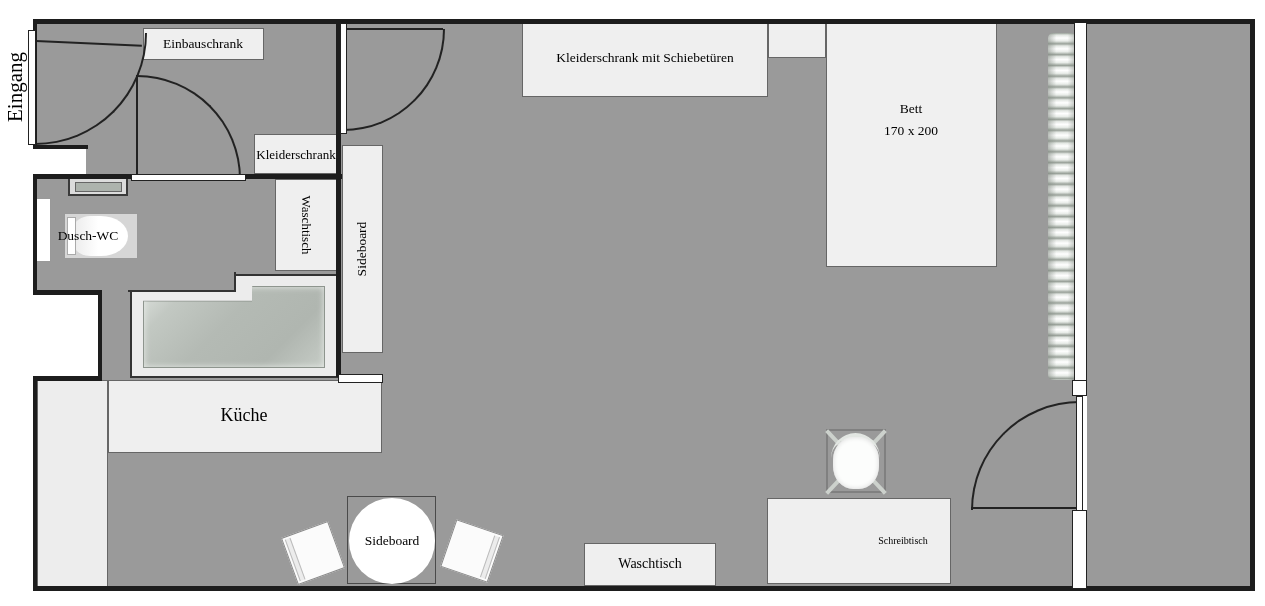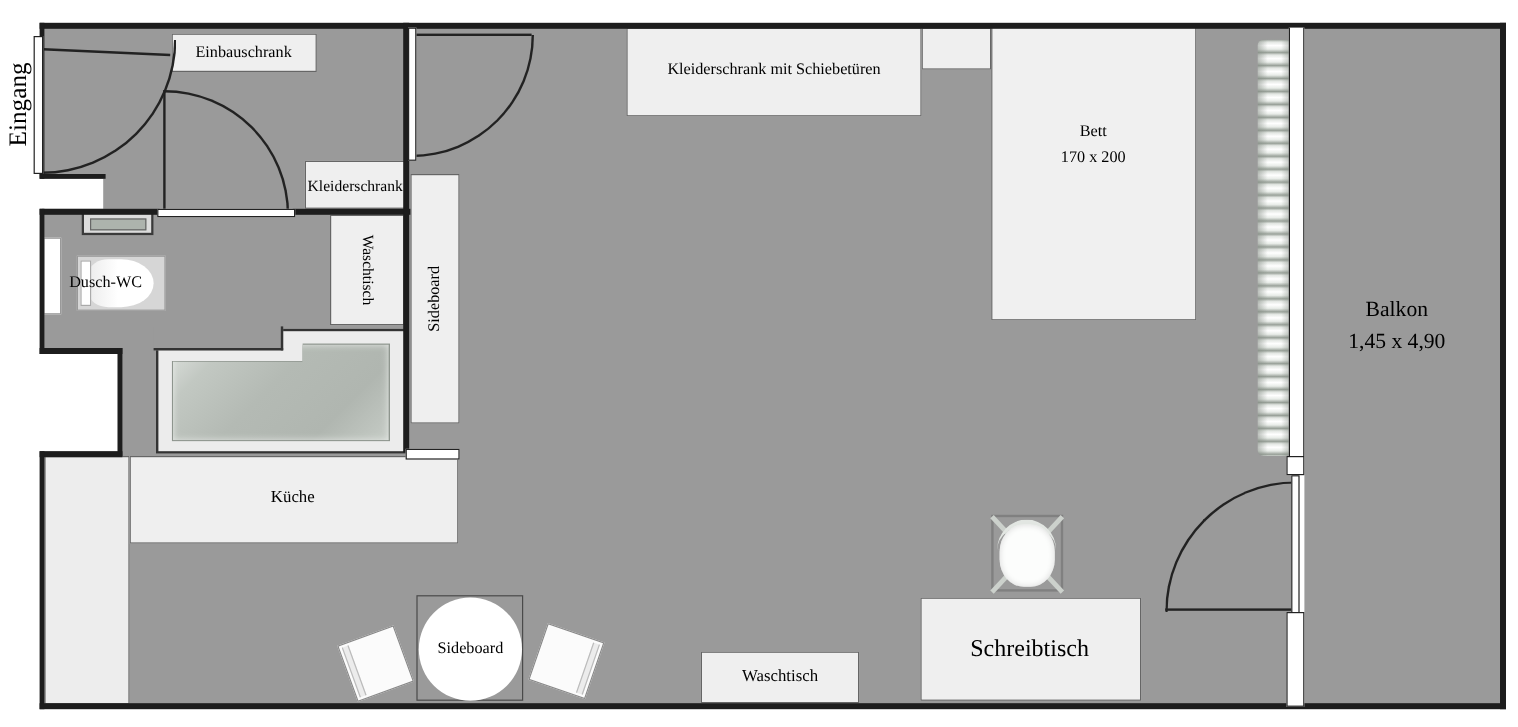--- a/index.html
+++ b/index.html
@@ -101,27 +101,27 @@
   .lbl{position:absolute;white-space:nowrap;font-size:13.5px;line-height:1.25;
        transform:translate(-50%,-50%);z-index:6;}
   .rot90{transform:translate(-50%,-50%) rotate(90deg);}
   .rotm90{transform:translate(-50%,-50%) rotate(-90deg);}
   #lbl-eingang{left:15px;top:87px;font-size:21px;}
   #lbl-schuhschrank{left:203px;top:44px;}
   #lbl-einbauschrank{left:296px;top:155px;font-size:13px;}
   #lbl-waschtisch{left:306px;top:225px;font-size:13px;}
   #lbl-sideboard{left:362px;top:249px;}
   #lbl-duschwc{left:88px;top:236px;}
-  #lbl-kueche{left:244px;top:415px;font-size:14px;}
+  #lbl-kueche{left:244px;top:415px;font-size:18px;}
   #lbl-kleiderschrank{left:645px;top:58px;}
   #lbl-bett{left:911px;top:120px;text-align:center;line-height:22px;}
   #lbl-balkon{left:1164px;top:271px;text-align:center;font-size:18px;line-height:27px;}
   #lbl-esstisch{left:392px;top:541px;}
   #lbl-highboard{left:650px;top:564px;font-size:14px;}
-  #lbl-schreibtisch{left:858px;top:541px;font-size:20px;}
+  #lbl-schreibtisch{left:903px;top:541px;font-size:10px;}
 </style>
 </head>
 <body>
 
 <div id="plan">
 
   <div class="abs" id="floor-main"></div>
   <div class="abs" id="floor-balcony"></div>
   <div class="abs notch" id="notch-a"></div>
   <div class="abs notch" id="notch-b"></div>
@@ -206,21 +206,17 @@
   <div class="lbl" id="lbl-einbauschrank">Kleiderschrank</div>
   <div class="lbl rot90" id="lbl-waschtisch">Waschtisch</div>
   <div class="lbl rotm90" id="lbl-sideboard">Sideboard</div>
   <div class="lbl" id="lbl-duschwc">Dusch-WC</div>
   <div class="lbl" id="lbl-kueche">Küche</div>
   <div class="lbl" id="lbl-kleiderschrank">Kleiderschrank mit Schiebetüren</div>
   <div class="lbl" id="lbl-bett">
     <div>Bett</div>
     <div>170 x 200</div>
   </div>
-  <div class="lbl" id="lbl-balkon">
-    <div>Balkon</div>
-    <div>1,45 x 4,90</div>
-  </div>
   <div class="lbl" id="lbl-esstisch">Sideboard</div>
   <div class="lbl" id="lbl-highboard">Waschtisch</div>
   <div class="lbl" id="lbl-schreibtisch">Schreibtisch</div>
 
 </div>
 
 </body></html>

